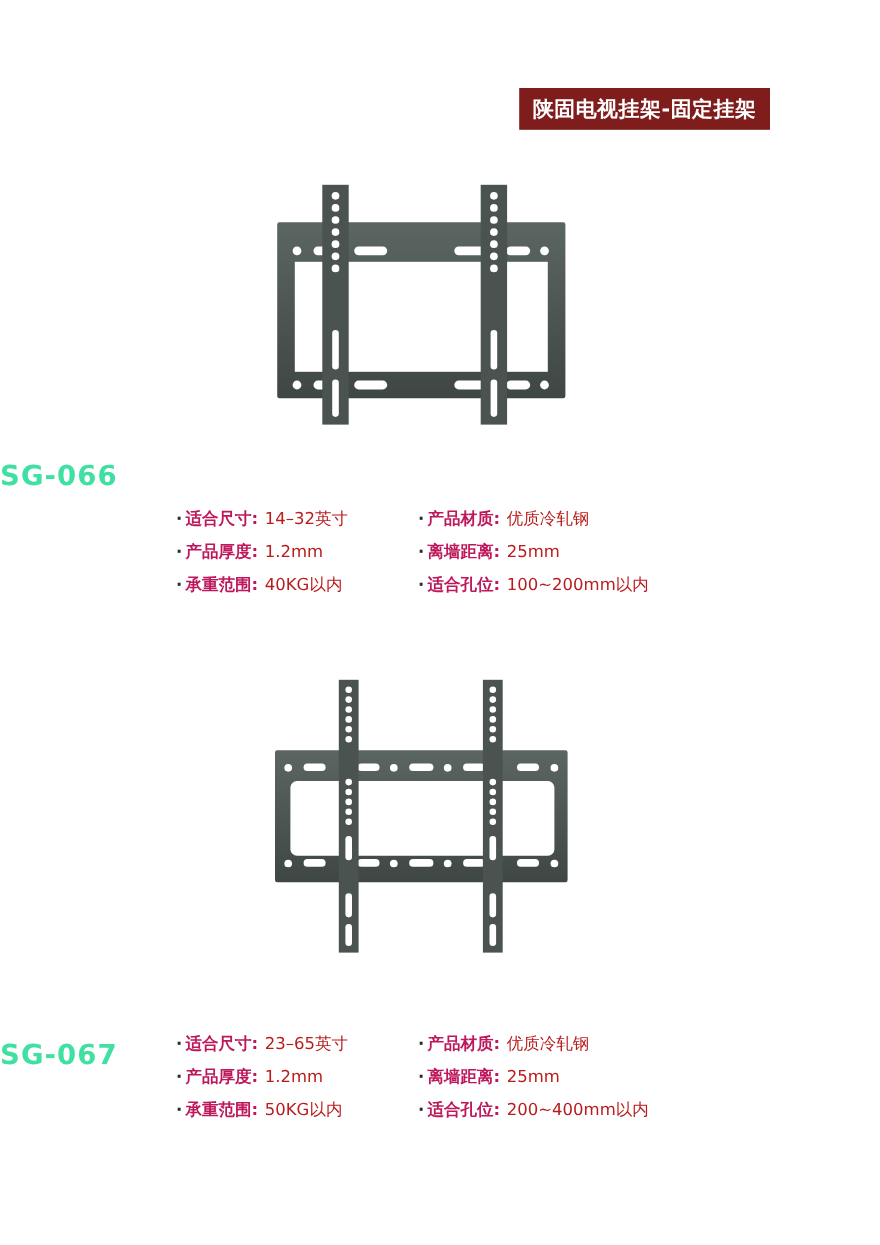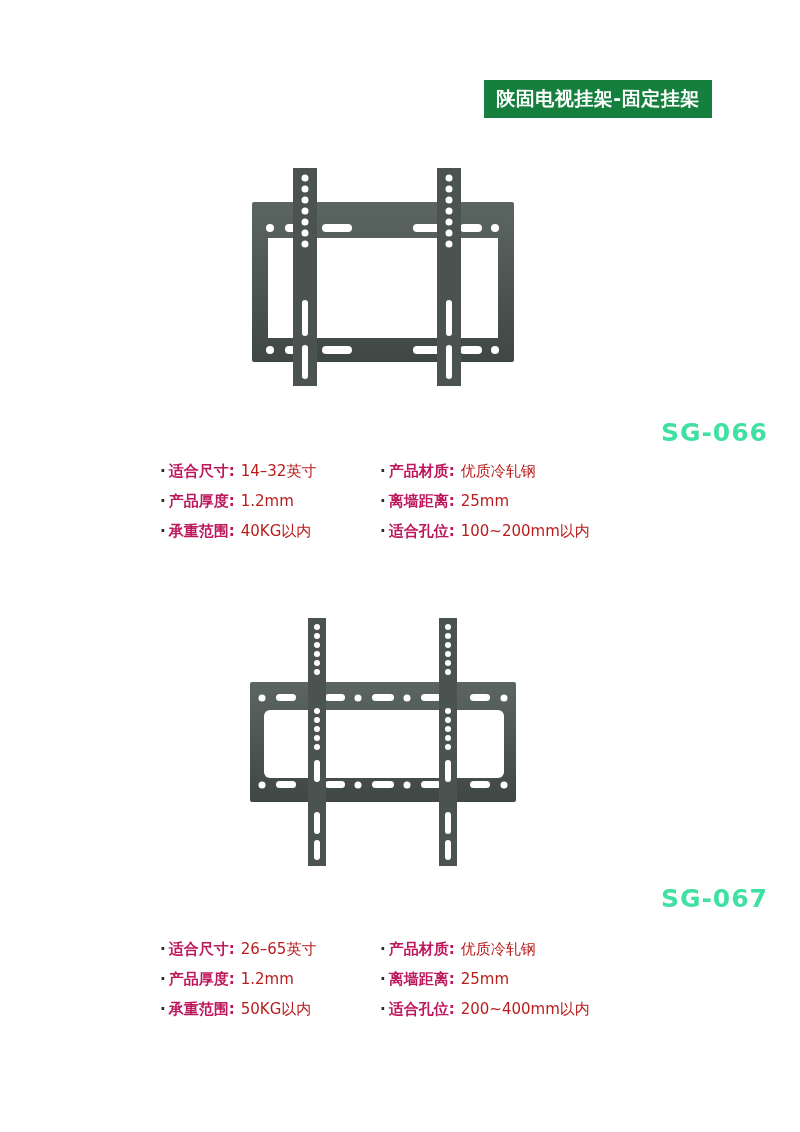--- a/index.html
+++ b/index.html
@@ -1,27 +1,27 @@
 <!DOCTYPE html>
 <html><head>
 <meta charset="utf-8">
 <style>
   html, body { margin: 0; padding: 0; }
   body {
     width: 800px; height: 1132px; background: #ffffff; position: relative; overflow: hidden;
     font-family: "DejaVu Sans", "Liberation Sans", sans-serif; color: #2a2a2a;
   }
   .badge {
-    position: absolute; left: 484px; top: 80px; width: 228px; height: 38px;
-    background: #15803d; color: #ffffff; font-size: 19px; font-weight: bold;
+    position: absolute; left: 472px; top: 80px; width: 228px; height: 38px;
+    background: #7f1d1d; color: #ffffff; font-size: 19px; font-weight: bold;
     display: flex; align-items: center; justify-content: center; letter-spacing: 0.5px;
   }
   .product-image { position: absolute; }
   .model {
-    position: absolute; left: 0; width: 768px; text-align: right;
+    position: absolute; left: 0; width: 768px; text-align: left;
     font-size: 25px; font-weight: bold; color: #3fe0a2; letter-spacing: 1px;
   }
   .specs { position: absolute; left: 160px; width: 480px; }
   .spec-row { display: flex; height: 30px; align-items: center; font-size: 15px; }
   .spec { display: flex; align-items: center; }
   .spec.col1 { width: 220px; }
   .spec .dot { font-weight: bold; margin-right: 3px; }
   .spec .label { font-weight: bold; color: #be185d; }
   .spec .value { margin-left: 6px; color: #b91c1c; }
 </style>
@@ -179,28 +179,28 @@
       <circle cx="208" cy="108" r="3"></circle>
     <circle cx="208" cy="117" r="3"></circle>
       <circle cx="208" cy="126" r="3"></circle>
       <circle cx="208" cy="135" r="3"></circle>
     <rect x="205" y="148" width="6" height="22" rx="3"></rect>
       <rect x="205" y="200" width="6" height="22" rx="3"></rect>
       <rect x="205" y="228" width="6" height="20" rx="3"></rect>
   </g>
 </svg>
 
-<div class="model" style="top:884px;">SG-067</div>
+<div class="model" style="top:944px;">SG-067</div>
 
 <div class="specs" style="top:934px;">
   <div class="spec-row">
     <div class="spec col1">
         <span class="dot">·</span>
         <span class="label">适合尺寸:</span>
-        <span class="value">26–65英寸</span>
+        <span class="value">23–65英寸</span>
       </div>
     <div class="spec">
         <span class="dot">·</span>
         <span class="label">产品材质:</span>
         <span class="value">优质冷轧钢</span>
       </div>
   </div>
   <div class="spec-row">
     <div class="spec col1">
         <span class="dot">·</span>

